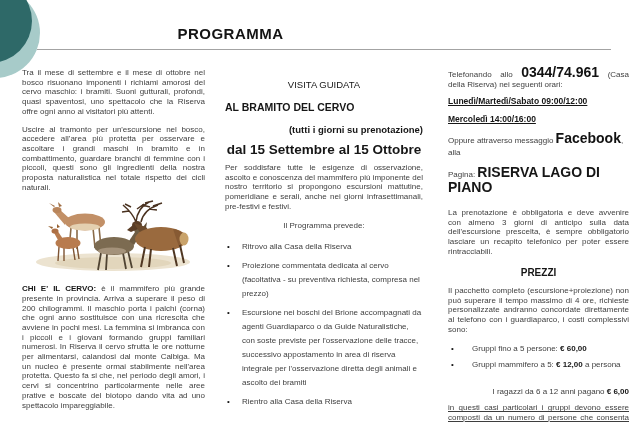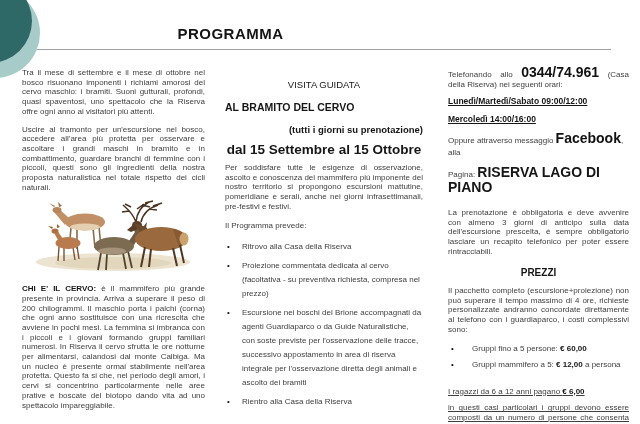--- a/index.html
+++ b/index.html
@@ -28,35 +28,35 @@
   .b { font-weight:bold; color:#161616; }
   .big { font-size:14px; font-weight:bold; color:#111; }
 
   .deer-wrap { margin:5px 0 9px 10px; }
 
   
   .mid-h1 { font-weight:normal; color:#161616; text-align:center; font-size:9.5px;  margin:12px 0 0; }
   .mid-h2 { font-weight:bold; color:#161616; font-size:10.5px; margin:13px 0 0; }
   .mid-h3 { font-weight:bold; color:#161616; text-align:right; font-size:9.5px;  margin:13px 0 0; }
   .mid-dates { font-weight:bold; color:#161616; text-align:center; font-size:13.5px; margin:10px 0 8px; }
-  .mid-program { text-align:left; margin:10px 0 0; }
+  .mid-program { text-align:center; margin:10px 0 0; }
   .bullet-list { margin:9px 0 0; }
   .bullet-item { position:relative; padding-left:17px; line-height:14px; margin-bottom:5px; }
   .bullet-item::before { content:"\2022"; position:absolute; left:2px; color:#161616; }
 
   
   .rc-h { font-weight:bold; color:#161616; text-align:center; font-size:10px; margin:4px 0 10px; }
   .rc-hours { font-weight:bold; color:#161616; font-size:8.5px; margin:8px 0 0;text-decoration:underline; }
   .rc-center { text-align:left; margin:7px 0 0; line-height:12px; }
   .rc-note { text-align:justify; margin:12px 0 0; }
   .rc-prezzi { font-weight:bold; color:#161616; text-align:center; font-size:10px; margin:12px 0 8px; }
   .rc-bullets { margin:6px 0 0; }
   .rc-bullet { position:relative; padding-left:24px; line-height:15px; margin-bottom:1px; }
   .rc-bullet::before { content:"\2022"; position:absolute; left:3px; color:#161616; }
-  .kids-note { text-align:left; text-decoration:underline; margin:15px 0 0; }
+  .kids-note { text-align:right; margin:15px 0 0; }
   .group-note { text-align:justify; text-align-last:center; text-decoration:underline; margin:7px 0 0; }
 </style>
 </head>
 <body>
 
 <div class="circle-light"></div>
 <div class="circle-dark"></div>
 <div class="page-title">PROGRAMMA</div>
 <div class="header-rule"></div>
 

